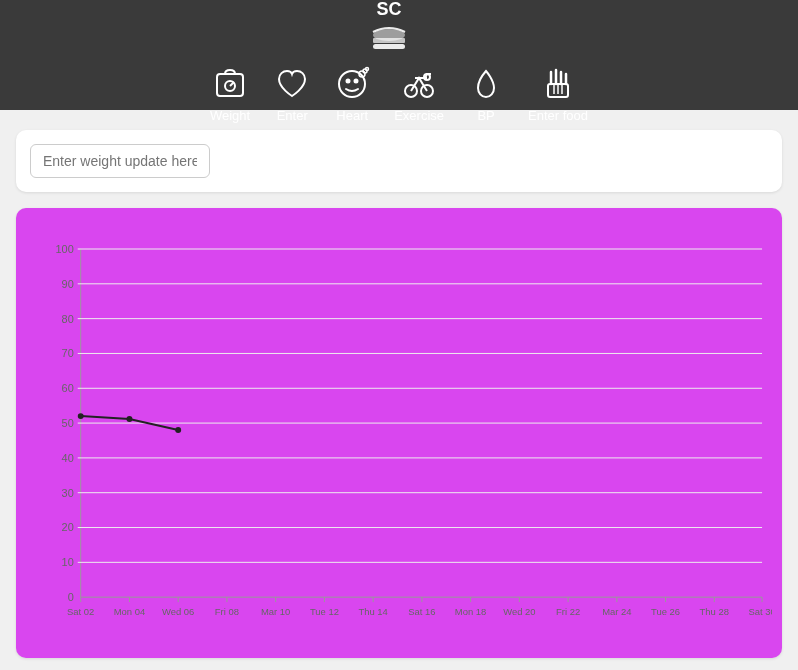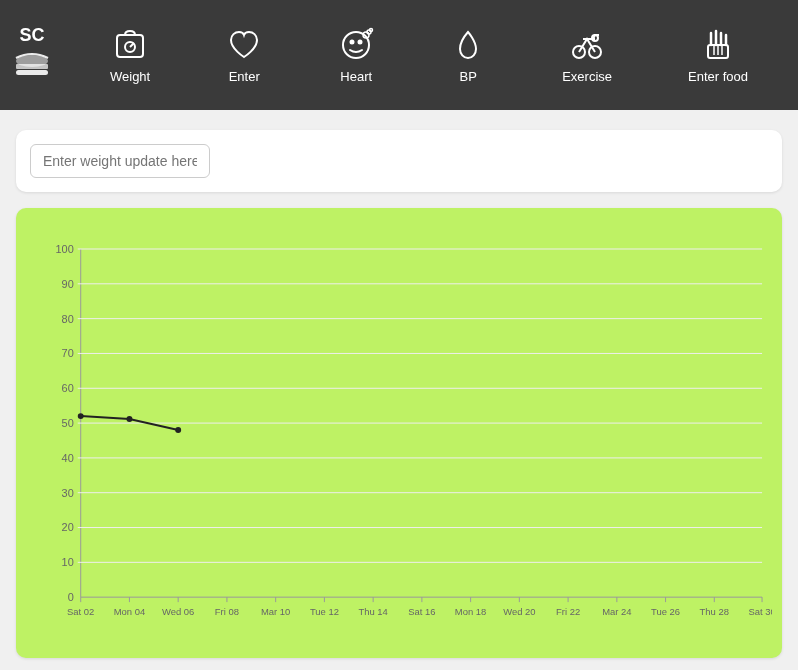--- a/index.html
+++ b/index.html
@@ -10,20 +10,21 @@
       min-height: 670px;
     }
 
     
     header {
       background: #3a3a3a;
       display: flex;
       align-items: center;
       padding: 0 12px;
       height: 110px;
+      flex-direction: column;
     }
 
     .logo-area {
       display: flex;
       flex-direction: column;
       align-items: center;
       margin-right: 20px;
       color: white;
     }
     .logo-area .sc-text {
@@ -81,21 +82,21 @@
       border-radius: 6px;
       padding: 8px 12px;
       font-size: 14px;
       color: #b91c1c;
       width: 180px;
       outline: none;
     }
 
     
     .chart-container {
-      background: #bef264;
+      background: #d946ef;
       border-radius: 10px;
       padding: 20px 10px 10px 10px;
       box-shadow: 0 1px 3px rgba(0,0,0,0.1);
     }
 
     .chart-wrapper {
       position: relative;
       width: 100%;
       height: 420px;
     }
@@ -149,41 +150,41 @@
         <circle cx="28" cy="8" r="3" stroke="white" stroke-width="1.5"></circle>
         <circle cx="31" cy="5" r="2" stroke="white" stroke-width="1.5"></circle>
         <circle cx="33" cy="3" r="1.5" stroke="white" stroke-width="1.5"></circle>
       </svg>
       <span class="nav-label">Heart</span>
     </div>
 
     <div class="nav-item">
       <svg viewBox="0 0 36 36" fill="none" stroke="white" stroke-width="2">
 
-        <path d="M18 5 Q10 14 10 22 C10 27 13.5 31 18 31 C22.5 31 26 27 26 22 C26 14 18 5 18 5Z" stroke="white" stroke-width="2" fill="none"></path>
-      </svg>
-      <span class="nav-label">BP</span>
-    </div>
-
-    <div class="nav-item">
-      <svg viewBox="0 0 36 36" fill="none" stroke="white" stroke-width="2">
-
         <circle cx="10" cy="25" r="6" stroke="white" stroke-width="2"></circle>
         <circle cx="26" cy="25" r="6" stroke="white" stroke-width="2"></circle>
         <circle cx="26" cy="11" r="3" stroke="white" stroke-width="2"></circle>
         <path d="M10 25 L18 12 L26 25" stroke="white" stroke-width="2" fill="none"></path>
         <path d="M14 12 L26 12" stroke="white" stroke-width="2"></path>
         <path d="M24 12 L26 8 L30 8" stroke="white" stroke-width="2" fill="none"></path>
       </svg>
       <span class="nav-label">Exercise</span>
     </div>
 
     <div class="nav-item">
       <svg viewBox="0 0 36 36" fill="none" stroke="white" stroke-width="2">
 
+        <path d="M18 5 Q10 14 10 22 C10 27 13.5 31 18 31 C22.5 31 26 27 26 22 C26 14 18 5 18 5Z" stroke="white" stroke-width="2" fill="none"></path>
+      </svg>
+      <span class="nav-label">BP</span>
+    </div>
+
+    <div class="nav-item">
+      <svg viewBox="0 0 36 36" fill="none" stroke="white" stroke-width="2">
+
         <rect x="8" y="18" width="20" height="13" rx="2" stroke="white" stroke-width="2"></rect>
         <line x1="14" y1="18" x2="14" y2="28" stroke="white" stroke-width="1.5"></line>
         <line x1="18" y1="18" x2="18" y2="28" stroke="white" stroke-width="1.5"></line>
         <line x1="22" y1="18" x2="22" y2="28" stroke="white" stroke-width="1.5"></line>
 
         <line x1="11" y1="6" x2="11" y2="18" stroke="white" stroke-width="2.5" stroke-linecap="round"></line>
         <line x1="16" y1="4" x2="16" y2="18" stroke="white" stroke-width="2.5" stroke-linecap="round"></line>
         <line x1="21" y1="6" x2="21" y2="18" stroke="white" stroke-width="2.5" stroke-linecap="round"></line>
         <line x1="26" y1="8" x2="26" y2="18" stroke="white" stroke-width="2.5" stroke-linecap="round"></line>
       </svg>

